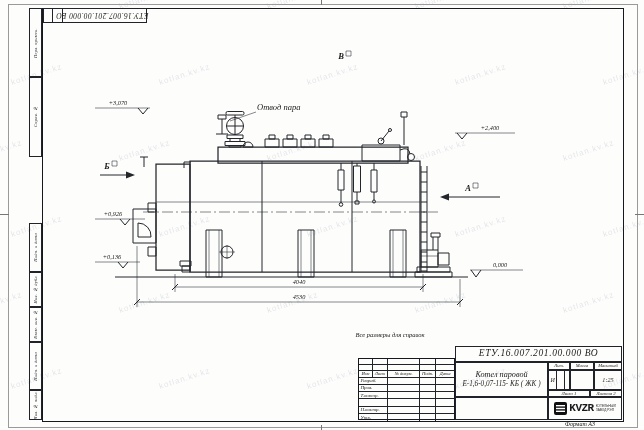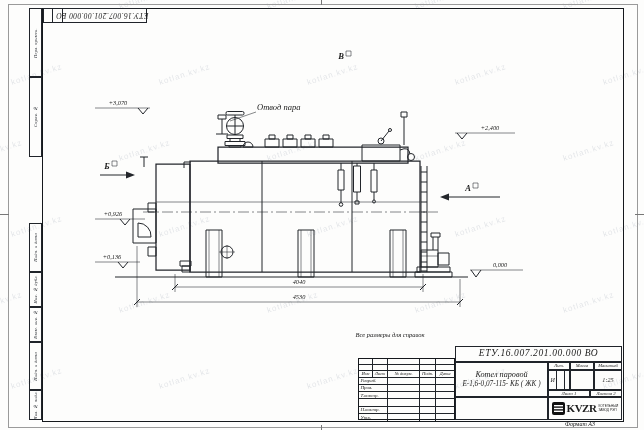--- a/index.html
+++ b/index.html
@@ -63,21 +63,21 @@
   .h-scl{left:236px;top:16px;width:28px;height:8px;font-size:4.6px;}
   .v-lit{left:190px;top:24px;width:22px;height:20px;font-size:6px;justify-content:flex-start;}
   .v-lit i{font-style:italic;width:7.3px;text-align:center;display:block;}
   .v-lit .sub{position:absolute;top:0;height:100%;width:0;border-left:0.7px solid #20242a;}
   .v-mas{left:212px;top:24px;width:24px;height:20px;}
   .v-scl{left:236px;top:24px;width:28px;height:20px;font-size:6.2px;}
   .r-sheet{left:190px;top:44px;width:42px;height:7px;font-size:4.8px;}
   .r-sheets{left:232px;top:44px;width:32px;height:7px;font-size:4.8px;}
   .orgbox{left:190px;top:51px;width:74px;height:23px;gap:2px;}
   .logo-ico{width:13px;height:13px;flex:0 0 auto;}
-  .logo-txt{font-family:Liberation Serif, serif;font-style:normal;font-weight:bold;
+  .logo-txt{font-family:Liberation Mono, monospace;font-style:normal;font-weight:bold;
       font-size:11px;letter-spacing:-.5px;}
   .org-lines{display:flex;flex-direction:column;align-items:flex-start;font-style:normal;
       font-family:"Liberation Sans",sans-serif;font-size:3.2px;line-height:1.2;}
   .format{position:absolute;left:540px;top:421px;width:80px;text-align:center;
       font-style:italic;font-size:6px;z-index:6;}
 </style>
 </head>
 <body>
 
 <div id="sheet">

